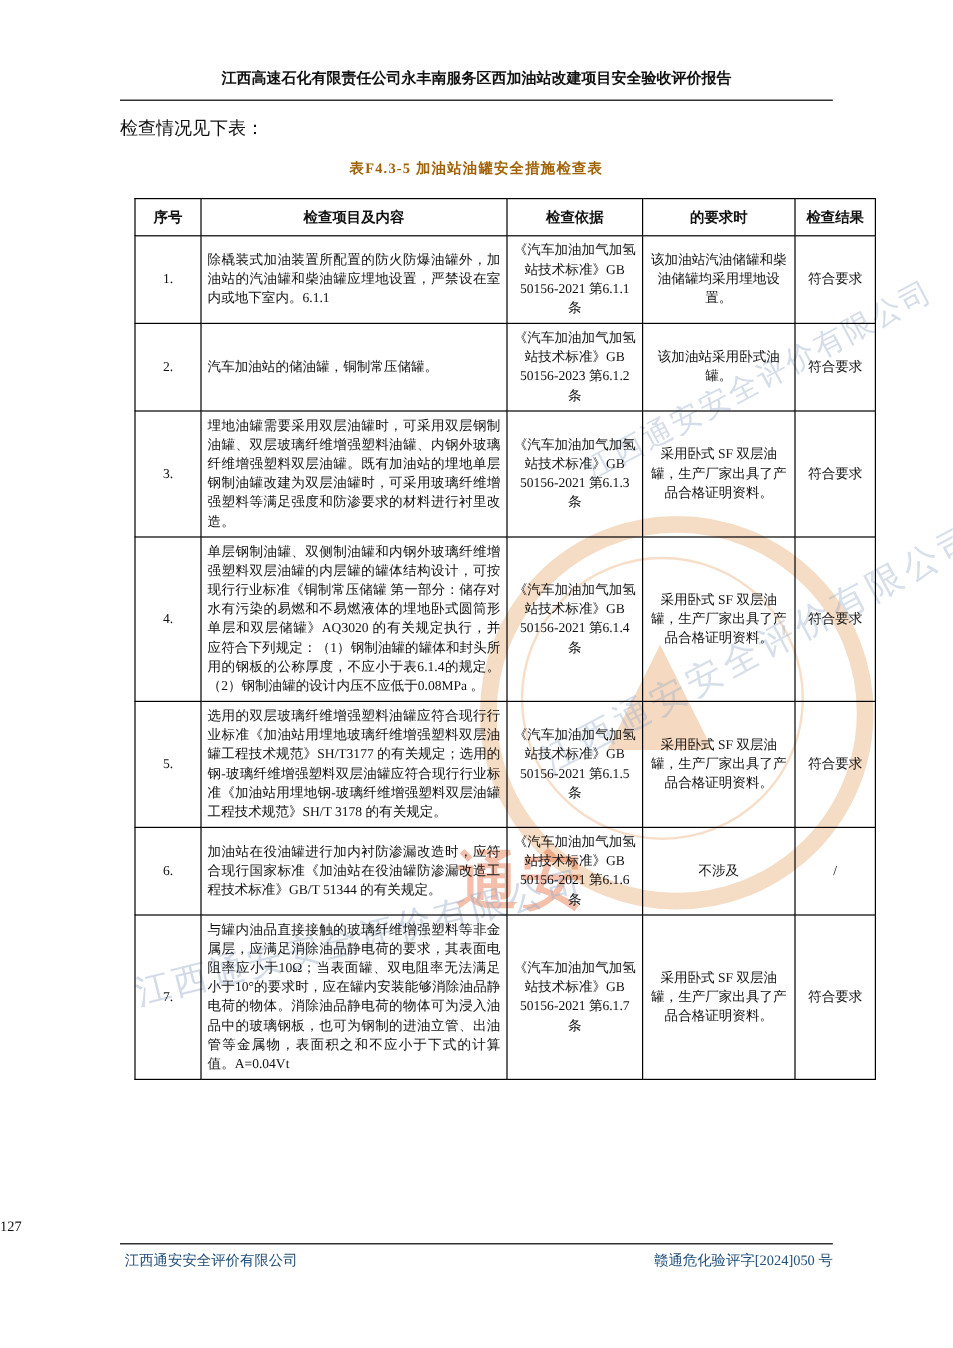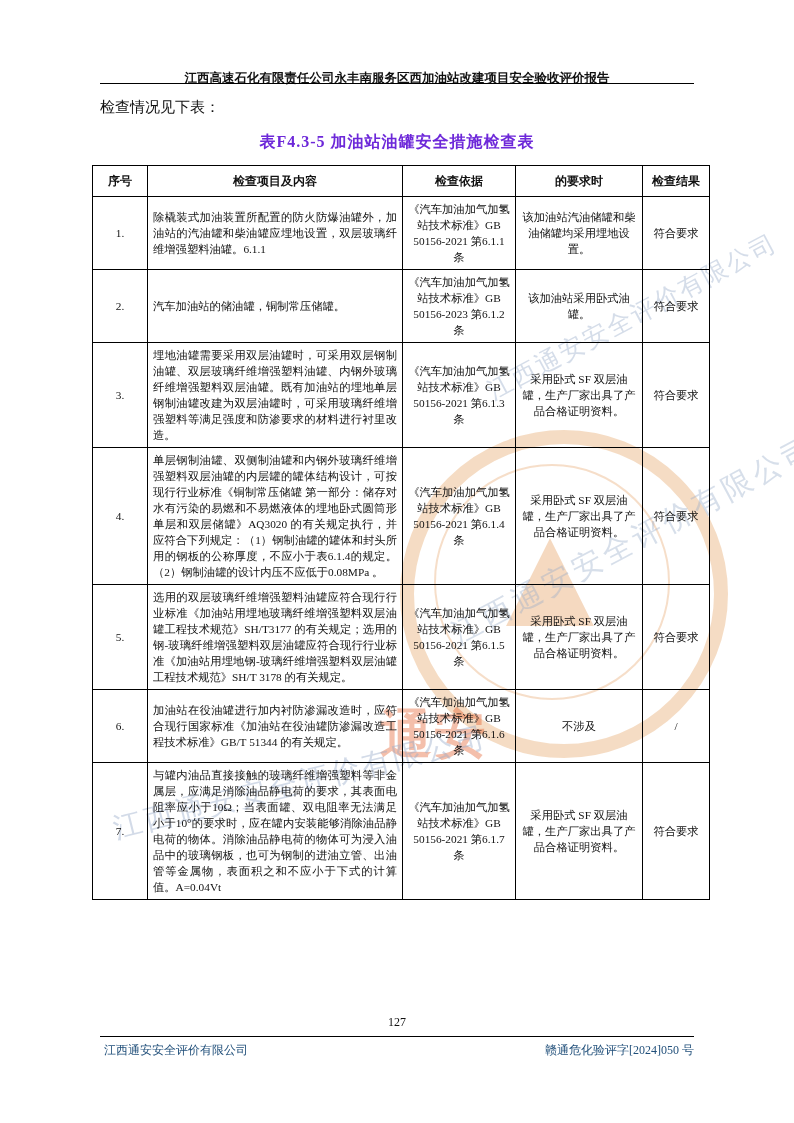--- a/index.html
+++ b/index.html
@@ -94,21 +94,20 @@
   .doc-header {
     position: absolute;
     left: 100px;
     top: 57px;
     width: 594px;
     text-align: center;
     font-size: 12.5px;
     color: #111;
     font-weight: bold;
     z-index: 2;
-    margin-top: 13px;
   }
   .doc-header-rule {
     position: absolute;
     left: 100px;
     top: 83px;
     width: 594px;
     border-bottom: 1px solid #000;
     z-index: 2;
   }
 
@@ -120,31 +119,31 @@
     color: #111;
     z-index: 2;
   }
 
   .table-title {
     position: absolute;
     left: 100px;
     top: 132px;
     width: 594px;
     text-align: center;
-    font-size: 16px;
-    font-weight: bold;
-    color: #6d28d9;
+    font-size: 12px;
+    font-weight: bold;
+    color: #a16207;
     z-index: 2;
     letter-spacing: 1px;
   }
 
   
   table.chk {
     position: absolute;
-    left: 92px;
+    left: 112px;
     top: 165px;
     width: 594px;
     border-collapse: collapse;
     table-layout: fixed;
     z-index: 2;
     background: transparent;
     padding-left: 22px;
   }
   table.chk th, table.chk td {
     border: 1px solid #000;
@@ -171,21 +170,21 @@
   td.c-basis { line-height: 16px; }
   td.c-status { line-height: 16px; }
   td.c-result { line-height: 16px; }
 
   
   .page-num {
     position: absolute;
     left: 0;
     top: 1015px;
     width: 794px;
-    text-align: center;
+    text-align: left;
     font-size: 12px;
     color: #111;
     z-index: 2;
   }
   .footer-rule {
     position: absolute;
     left: 100px;
     top: 1036px;
     width: 594px;
     border-bottom: 1px solid #000;
@@ -234,21 +233,21 @@
         <th class="c-no">序号</th>
         <th class="c-item">检查项目及内容</th>
         <th class="c-basis">检查依据</th>
         <th class="c-status">的要求时</th>
         <th class="c-result">检查结果</th>
       </tr>
     </thead>
     <tbody>
       <tr>
         <td class="c-no">1.</td>
-        <td class="c-item">除橇装式加油装置所配置的防火防爆油罐外，加油站的汽油罐和柴油罐应埋地设置，双层玻璃纤维增强塑料油罐。6.1.1</td>
+        <td class="c-item">除橇装式加油装置所配置的防火防爆油罐外，加油站的汽油罐和柴油罐应埋地设置，严禁设在室内或地下室内。6.1.1</td>
         <td class="c-basis">《汽车加油加气加氢站技术标准》GB 50156-2021 第6.1.1条</td>
         <td class="c-status">该加油站汽油储罐和柴油储罐均采用埋地设置。</td>
         <td class="c-result">符合要求</td>
       </tr>
       <tr>
         <td class="c-no">2.</td>
         <td class="c-item">汽车加油站的储油罐，铜制常压储罐。</td>
         <td class="c-basis">《汽车加油加气加氢站技术标准》GB 50156-2023 第6.1.2条</td>
         <td class="c-status">该加油站采用卧式油罐。</td>
         <td class="c-result">符合要求</td>

